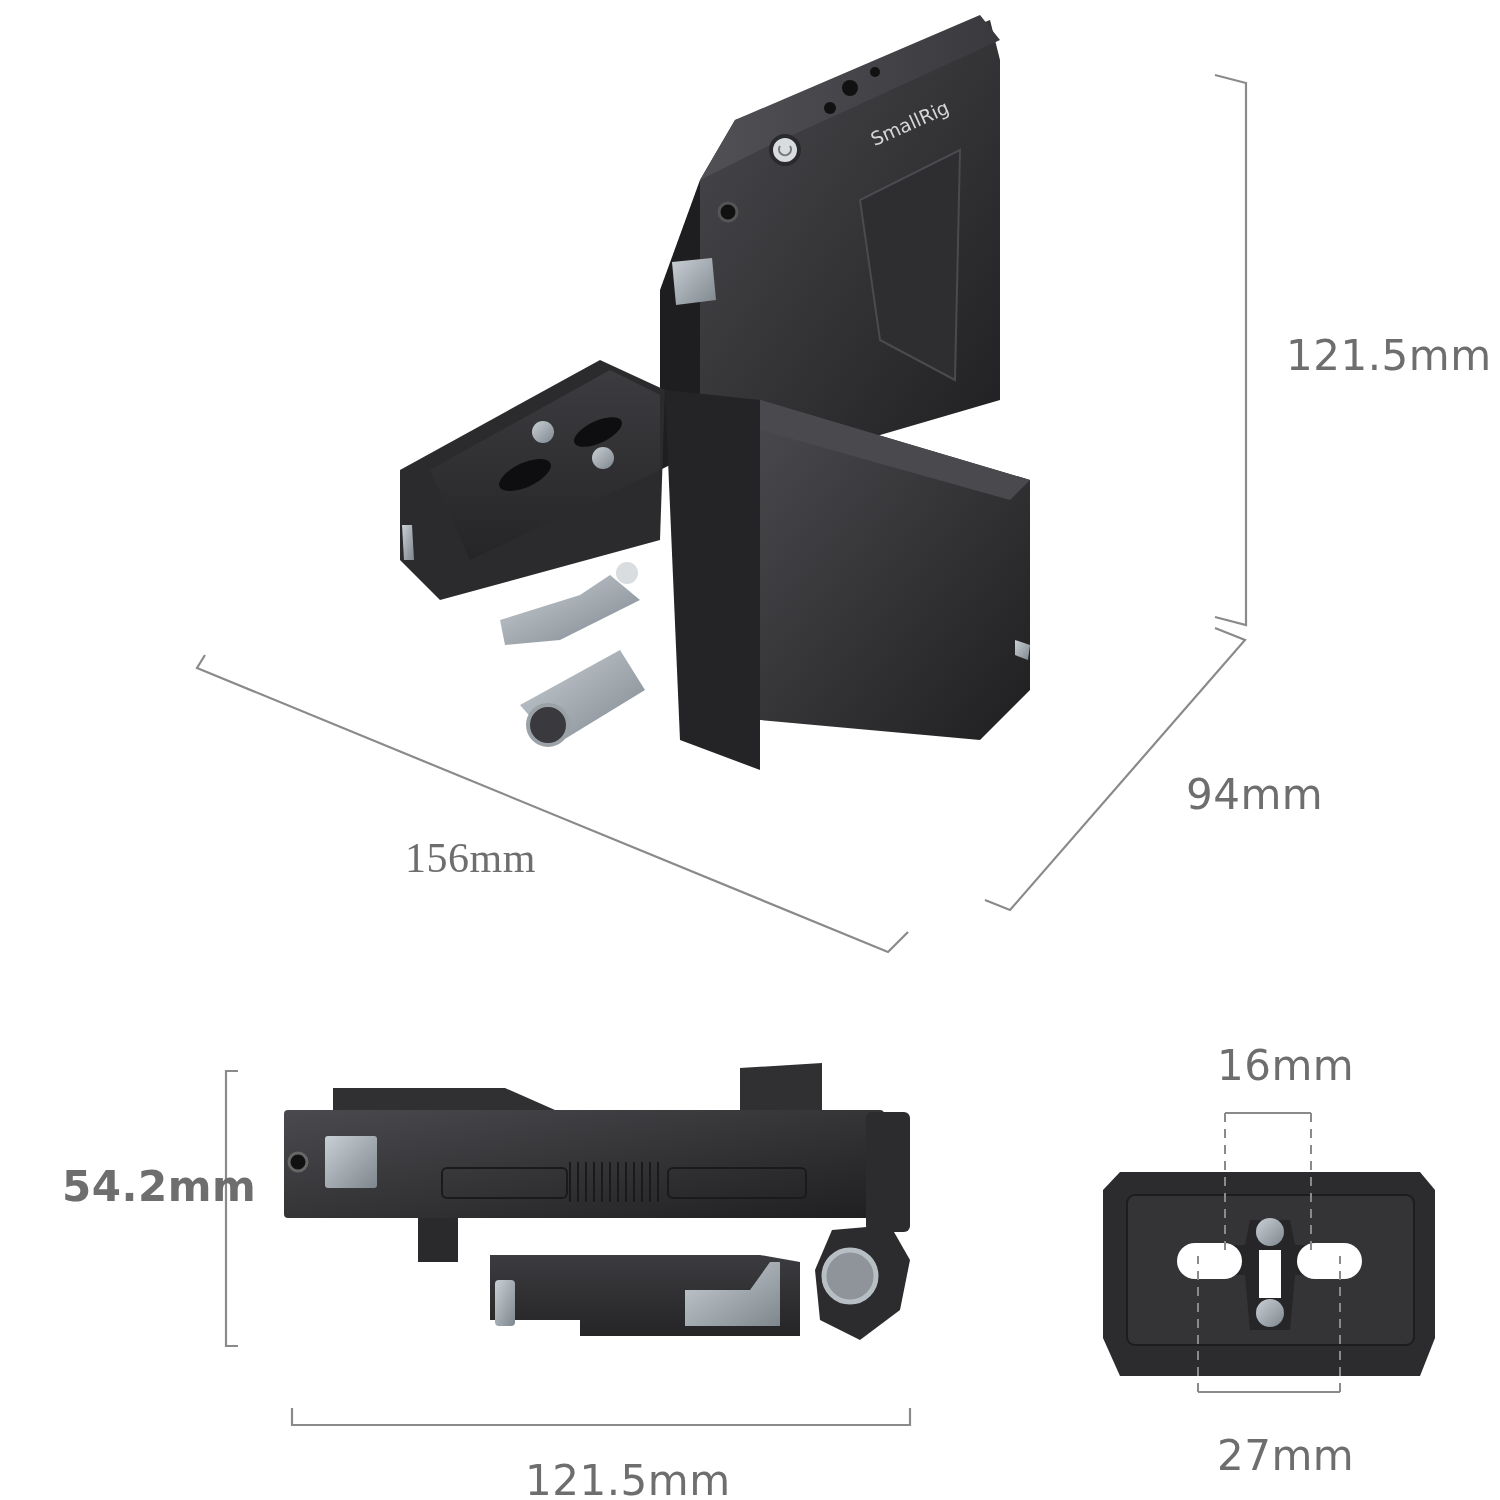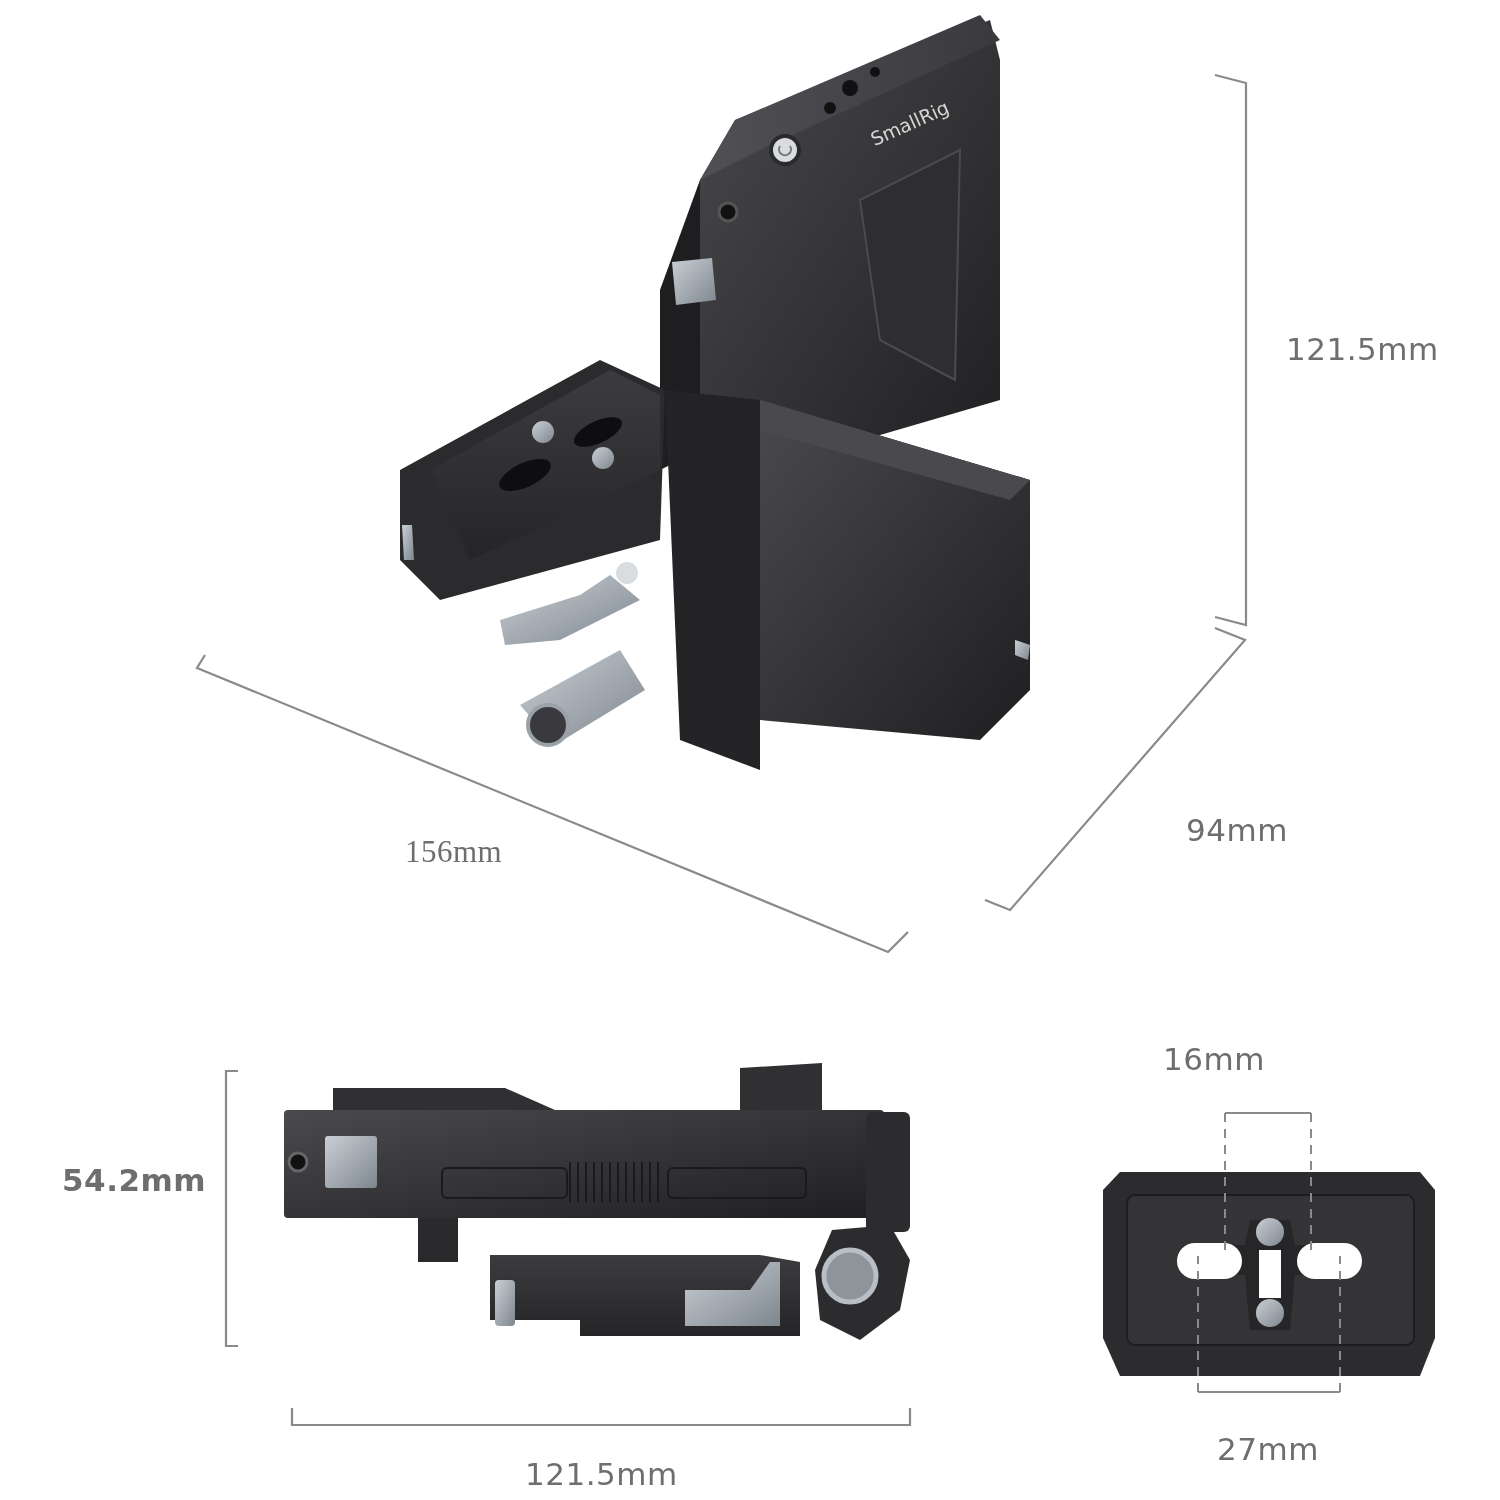--- a/index.html
+++ b/index.html
@@ -1,18 +1,18 @@
 <!DOCTYPE html>
 <html><head>
 <meta charset="utf-8">
 <style>
   html, body { margin:0; padding:0; background:#ffffff; }
   body { width:1500px; height:1500px; position:relative; overflow:hidden; font-family:"DejaVu Sans", sans-serif; }
   .stage { position:absolute; left:0; top:0; width:1500px; height:1500px; }
-  .dim-label { position:absolute; color:#6e6e6e; font-size:31px; font-family:"DejaVu Sans", sans-serif; letter-spacing:0.5px; white-space:nowrap; }
+  .dim-label { position:absolute; color:#6e6e6e; font-size:42px; font-family:"DejaVu Sans", sans-serif; letter-spacing:0.5px; white-space:nowrap; }
   svg { position:absolute; left:0; top:0; }
 </style>
 </head>
 <body>
 
 <div class="stage">
 
 <svg width="1500" height="1500" viewBox="0 0 1500 1500">
   <defs>
     <linearGradient id="gBody" x1="0" y1="0" x2="1" y2="1">
@@ -131,22 +131,22 @@
     <polyline points="1225,1113 1311,1113"></polyline>
     <line x1="1225" y1="1113" x2="1225" y2="1252" stroke-dasharray="9,7"></line>
     <line x1="1311" y1="1113" x2="1311" y2="1252" stroke-dasharray="9,7"></line>
     <polyline points="1198,1392 1340,1392"></polyline>
     <line x1="1198" y1="1392" x2="1198" y2="1256" stroke-dasharray="9,7"></line>
     <line x1="1340" y1="1392" x2="1340" y2="1256" stroke-dasharray="9,7"></line>
   </g>
 </svg>
 
 <div class="dim-label" style="left:1286px; top:331px;">121.5mm</div>
-<div class="dim-label" style="left:1186px; top:812px;">94mm</div>
+<div class="dim-label" style="left:1186px; top:770px;">94mm</div>
 <div class="dim-label" style="left:405px; top:834px;font-family:Liberation Serif, serif;">156mm</div>
 <div class="dim-label" style="left:62px; top:1162px;font-weight:bold;">54.2mm</div>
 <div class="dim-label" style="left:525px; top:1456px;">121.5mm</div>
-<div class="dim-label" style="left:1163px; top:1041px;">16mm</div>
+<div class="dim-label" style="left:1217px; top:1041px;">16mm</div>
 <div class="dim-label" style="left:1217px; top:1431px;">27mm</div>
 
 <div style="position:absolute; left:868px; top:112px; transform:rotate(-24deg); color:#d6d6d6; font-size:19px; font-family:'DejaVu Sans', sans-serif;">SmallRig</div>
 
 </div>
 
 </body></html>

